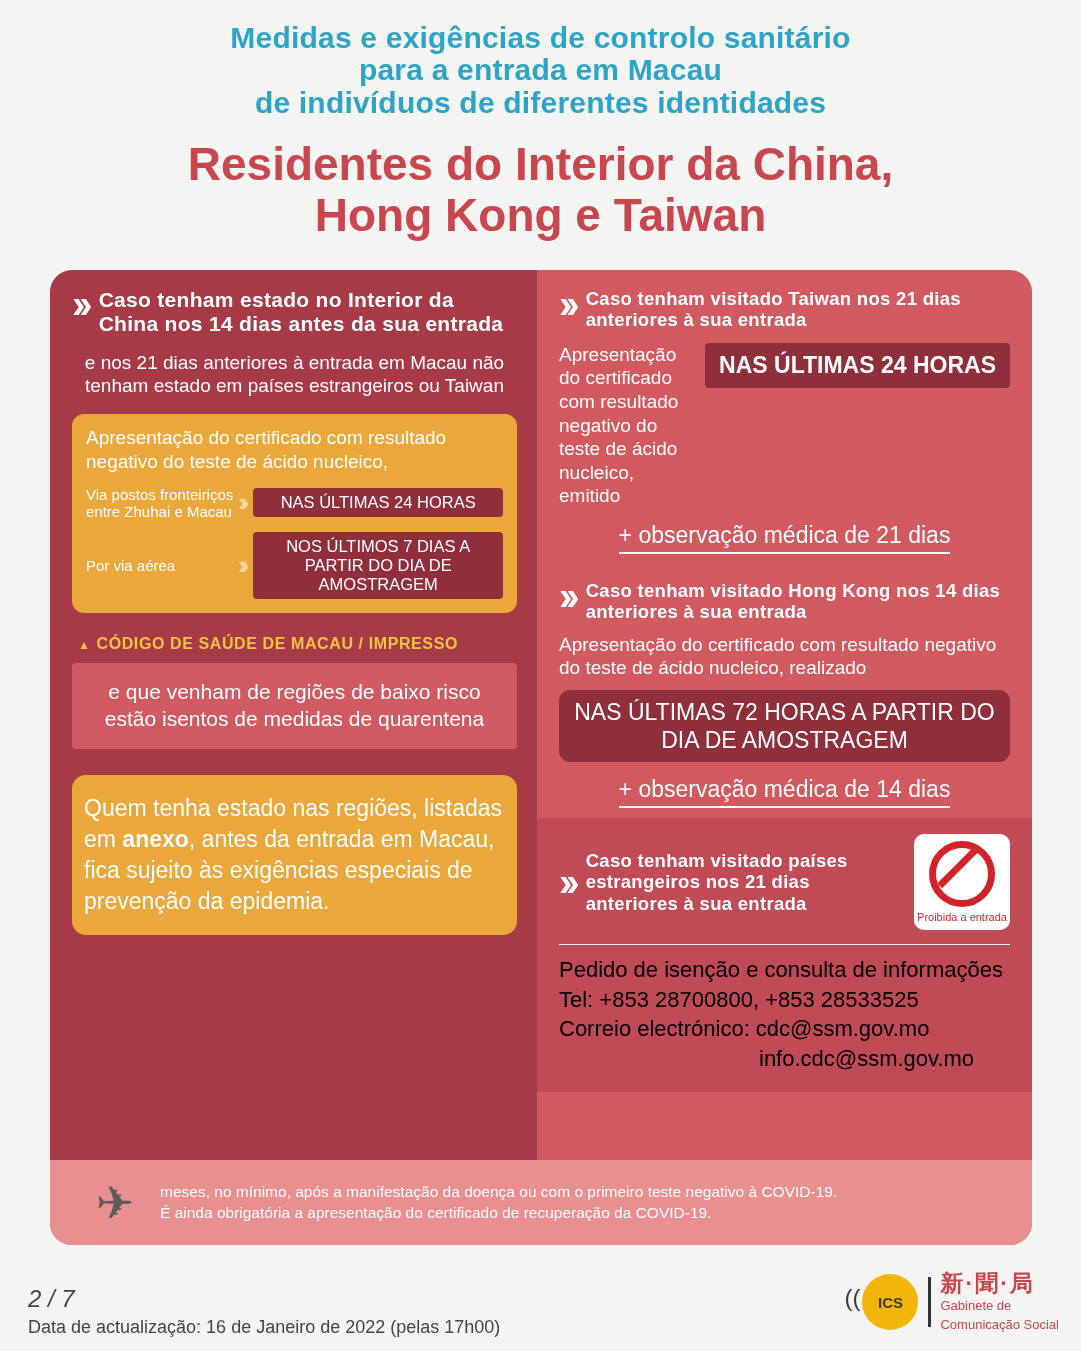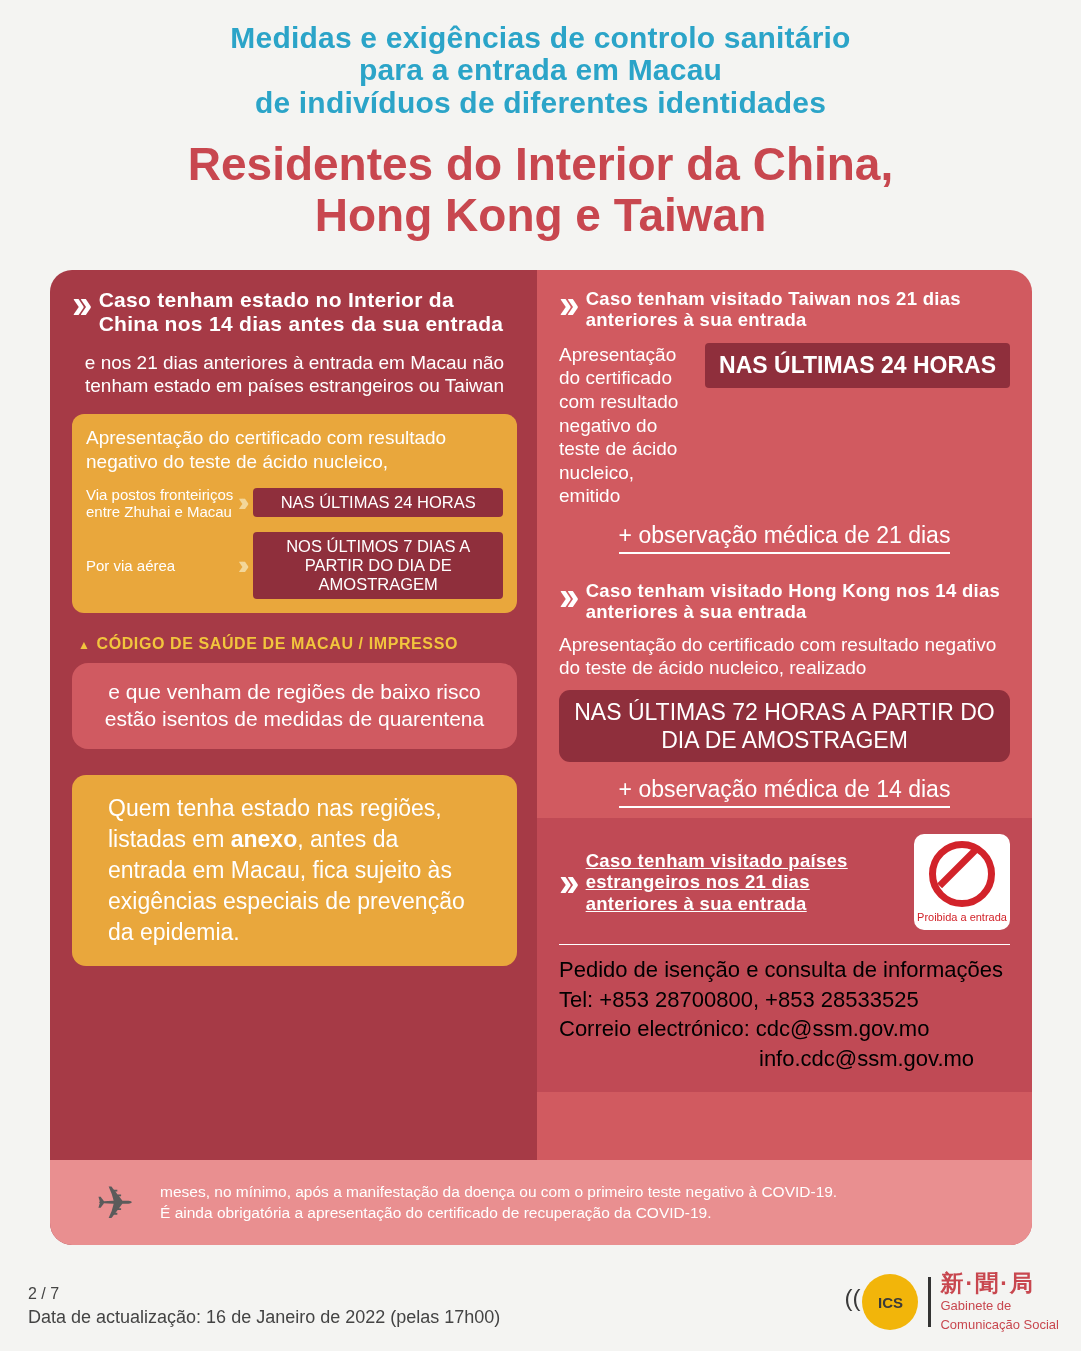--- a/index.html
+++ b/index.html
@@ -57,25 +57,25 @@
   .mini-dark{
     background:#8f2f3c; color:#fff; font-size:16.5px; padding:5px 10px; border-radius:4px;
     text-align:center; line-height:1.15; flex:1;
   }
   .code-line{
     color:#f2c53d; font-weight:bold; font-size:16px; letter-spacing:.6px;
     margin:22px 0 0 6px;
   }
   .code-line .tri{ font-size:12px; margin-right:6px; }
   .box-rose{
-    background:#d05a61; border-radius:16px; margin-top:10px; padding:16px 18px;
+    background:#d05a61; border-radius:4px; margin-top:10px; padding:16px 18px;
     color:#fff; font-size:21px; line-height:1.28; text-align:center;
   }
   .box-amber{
-    background:#e9a73c; border-radius:14px; margin-top:26px; padding:18px 36px;
+    background:#e9a73c; border-radius:14px; margin-top:26px; padding:18px 12px;
     color:#fff; font-size:23px; line-height:1.35;
   }
   .box-amber .hl{ color:#ffffff; font-weight:bold; }
 
   .r-txt{ color:#fff; font-size:19px; line-height:1.24; }
   .flexwrap{ display:flex; align-items:flex-start; justify-content:space-between; margin-top:12px;}
   .dark-pill{
     background:#8f2f3c; color:#fff; font-weight:bold; font-size:23px; border-radius:4px;
     padding:8px 14px; text-align:center; line-height:1.25; margin-left:14px; white-space:nowrap;
   }
@@ -107,21 +107,21 @@
 
   .footer-note{
     position:absolute; left:50px; top:1160px; width:982px; height:85px;
     background:#e98f90; border-bottom-left-radius:22px; border-bottom-right-radius:22px;
     display:flex; align-items:center; padding:0 20px; box-sizing:border-box;
   }
   .plane{ width:90px; text-align:center; color:#5b5b5b; font-size:46px; line-height:1; }
   .footer-note .txt{ color:#ffffff; font-size:15.5px; line-height:1.3; }
 
   .bottom{ position:absolute; left:28px; top:1285px; color:#444; }
-  .bottom .pg{ font-size:16px; }
+  .bottom .pg{ font-size:24px;font-style:italic; }
   .bottom .dt{ font-size:18px; margin-top:4px; }
 
   .logo{ position:absolute; right:22px; top:1272px; display:flex; align-items:center; }
   .logo .mark{
     width:74px;height:60px; position:relative; margin-right:10px;
   }
   .logo .circle{
     position:absolute; right:0; top:2px; width:56px;height:56px;border-radius:50%;
     background:#f2b50a; display:flex;align-items:center;justify-content:center;
     color:#3a3a3a; font-weight:bold; font-size:15px;
@@ -208,21 +208,21 @@
       <div class="r-txt" style="margin-top:10px;">Apresentação do certificado com resultado negativo do teste de ácido nucleico, realizado</div>
 
       <div class="dark-band">NAS ÚLTIMAS 72 HORAS A PARTIR DO DIA DE AMOSTRAGEM</div>
 
       <div class="under">+ observação médica de 14 dias</div>
     </div>
 
     <div class="rt-bottom">
       <div style="display:flex;align-items:center;">
         <span class="chev" style="font-size:40px;">››</span>
-        <span class="head-txt sm" style="flex:1;text-decoration:underline;">Caso tenham visitado países estrangeiros nos 21 dias anteriores à sua entrada</span>
+        <span class="head-txt sm" style="flex:1;">Caso tenham visitado países estrangeiros nos 21 dias anteriores à sua entrada</span>
         <span class="noentry">
           <span class="ring"></span>
           <span class="cap">Proibida a entrada</span>
         </span>
       </div>
 
       <hr class="hr-white">
 
       <div class="contact">
         <div>Pedido de isenção e consulta de informações</div>

